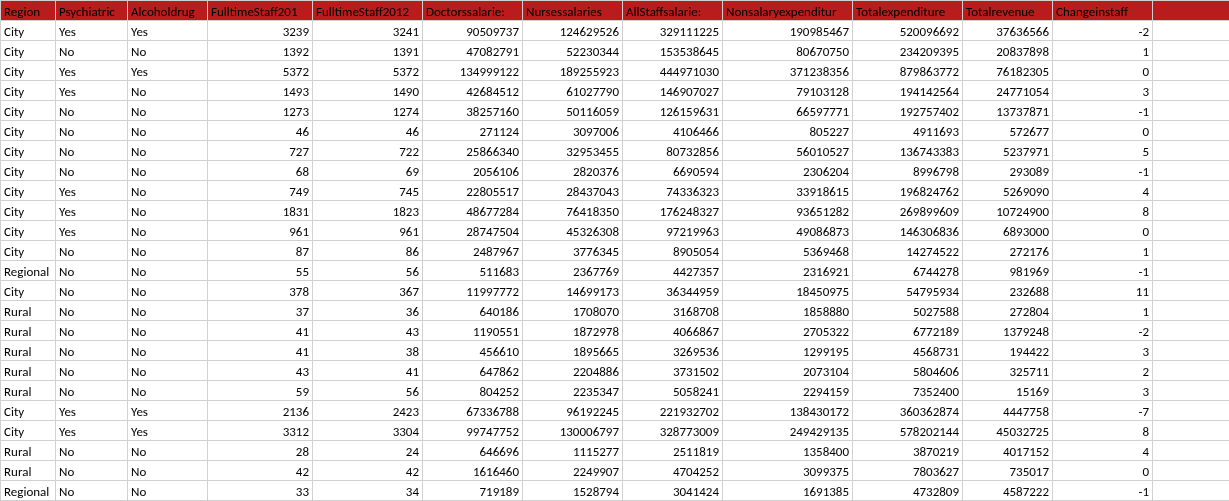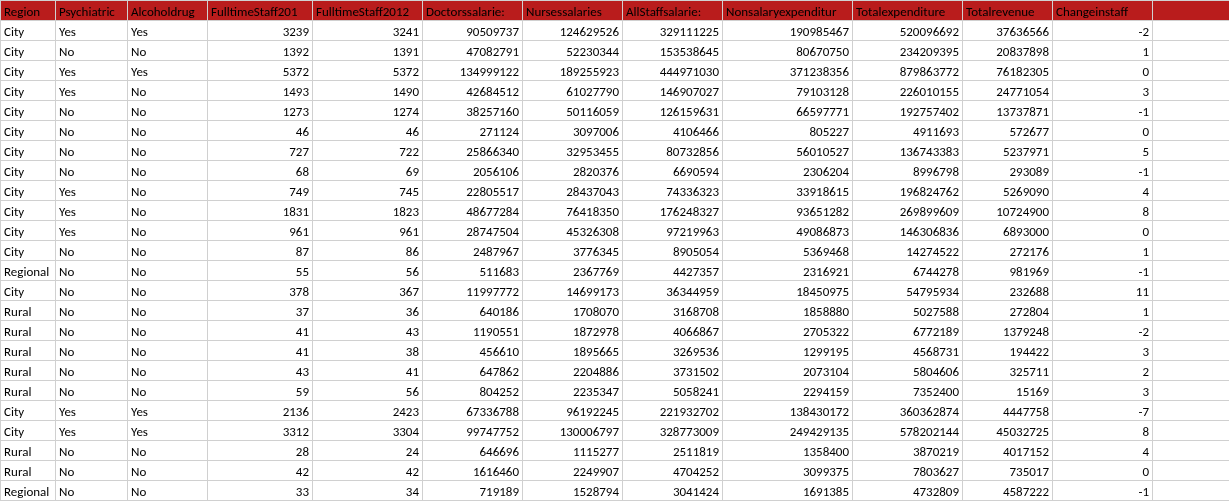--- a/index.html
+++ b/index.html
@@ -130,21 +130,21 @@
       <tr>
         <td>City</td>
         <td>Yes</td>
         <td>No</td>
         <td class="num">1493</td>
         <td class="num">1490</td>
         <td class="num">42684512</td>
         <td class="num">61027790</td>
         <td class="num">146907027</td>
         <td class="num">79103128</td>
-        <td class="num">226010155</td>
+        <td class="num">194142564</td>
         <td class="num">24771054</td>
         <td class="num">3</td>
         <td></td>
       </tr>
       <tr>
         <td>City</td>
         <td>No</td>
         <td>No</td>
         <td class="num">1273</td>
         <td class="num">1274</td>

